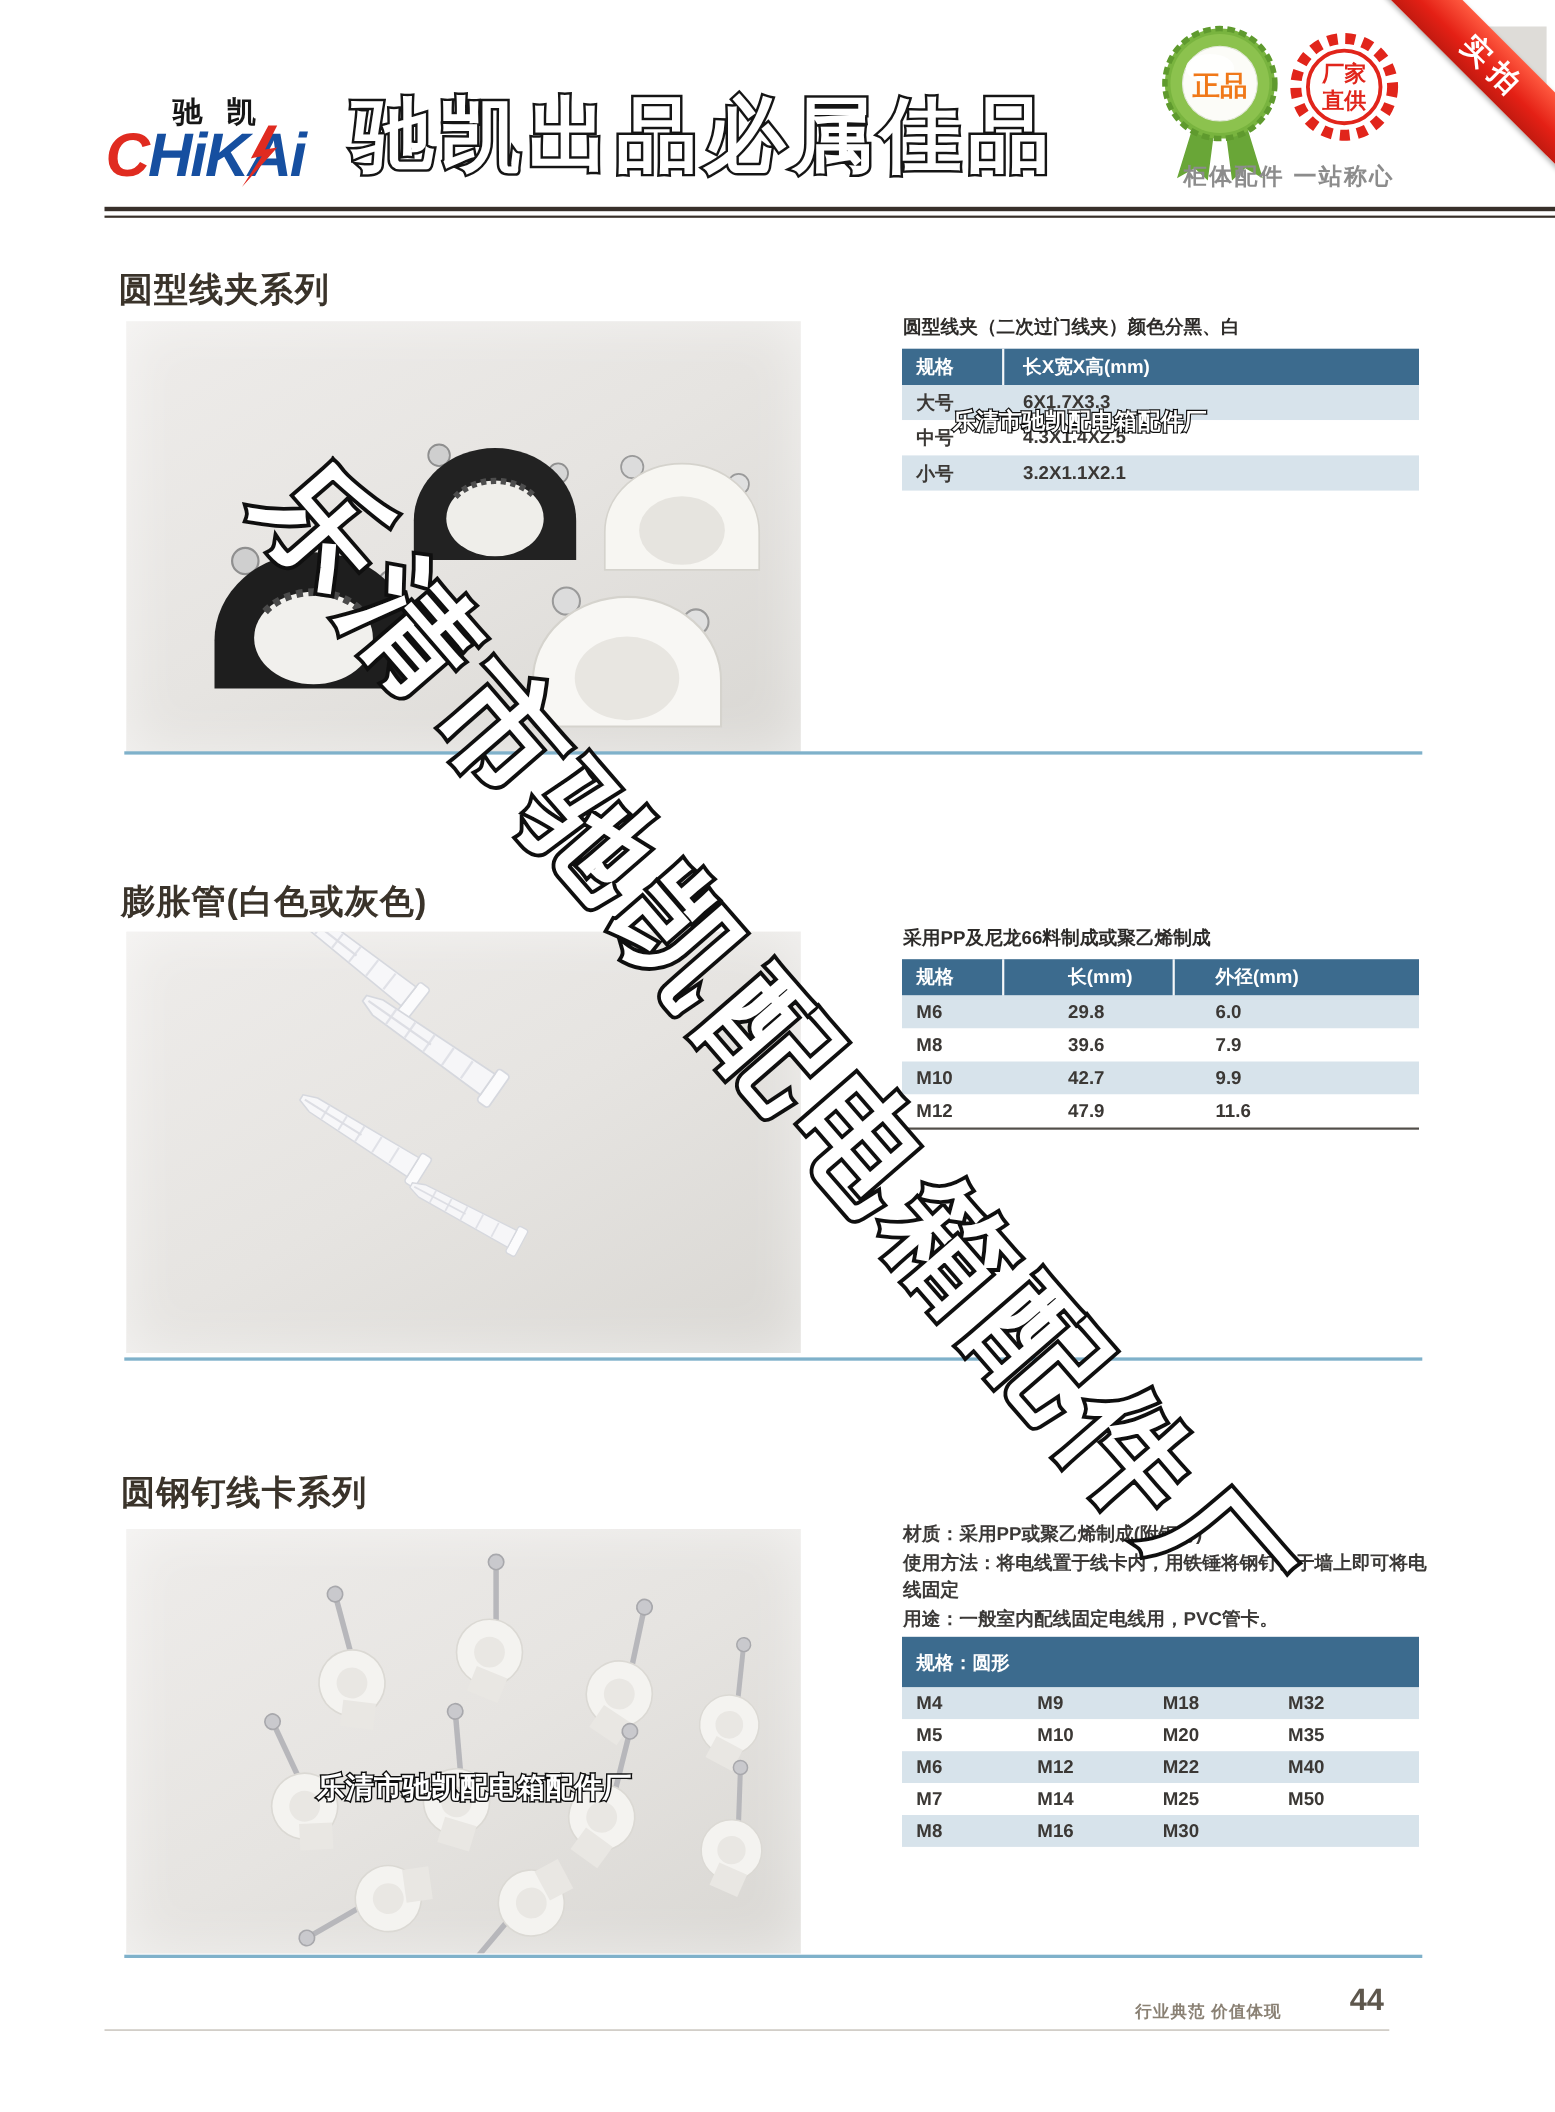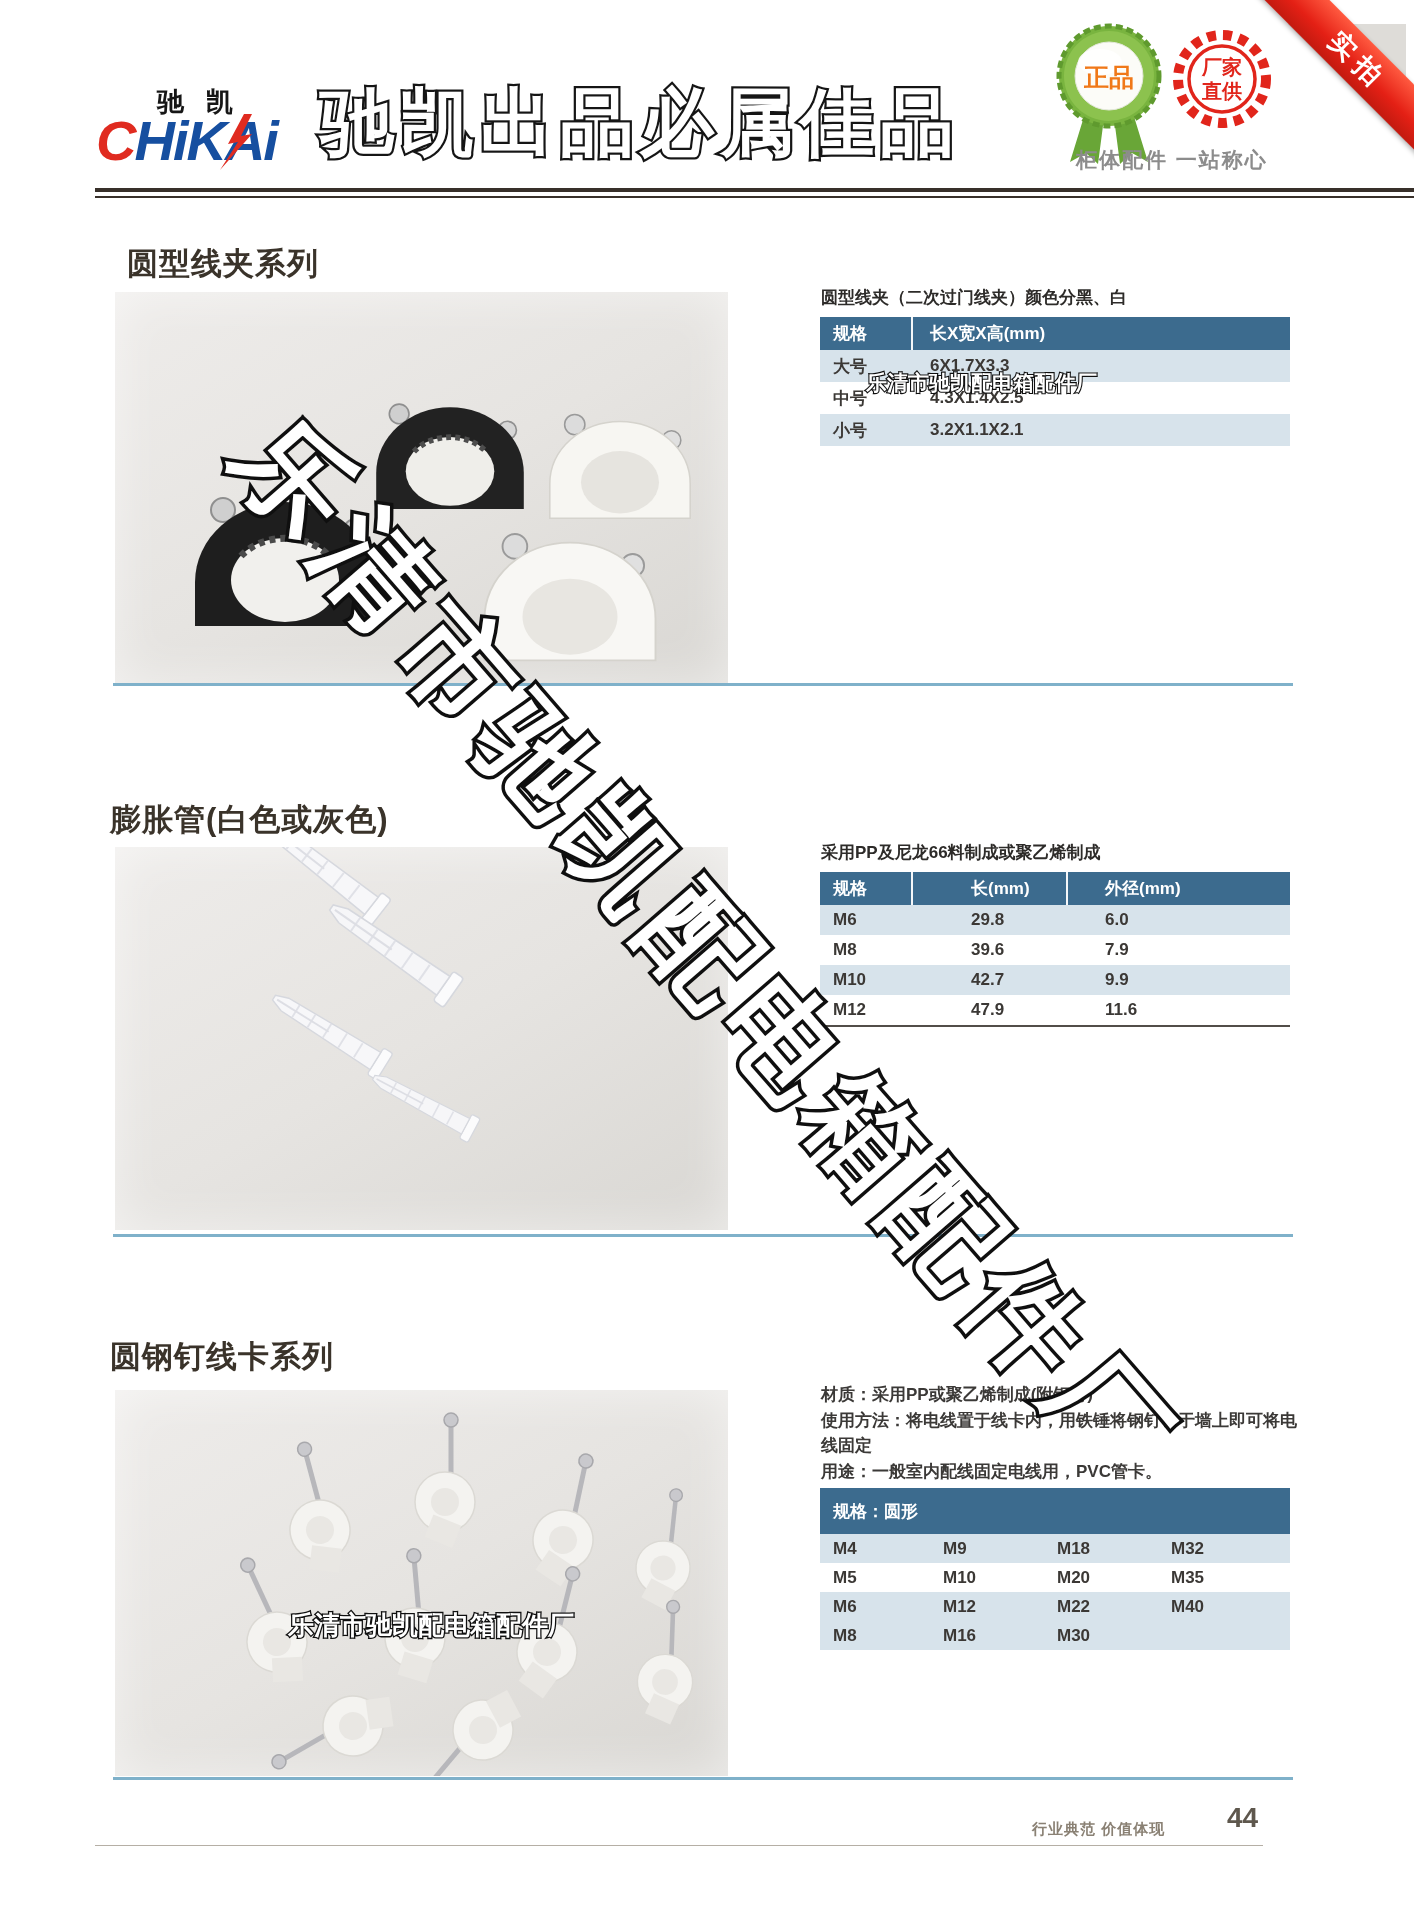--- a/index.html
+++ b/index.html
@@ -102,21 +102,21 @@
 <div class="corner">
   <div class="curl"></div>
   <div class="band">
     <span>实拍</span>
   </div>
 </div>
 
 <div class="abs rule-a"></div>
 <div class="abs rule-b"></div>
 
-<div class="abs sec-title" style="left:127px;top:243px;text-align:center;">圆型线夹系列</div>
+<div class="abs sec-title" style="left:108px;top:243px;text-align:center;">圆型线夹系列</div>
 
 <div class="abs imgbox" style="left:115px;top:292px;width:613px;height:392px;">
   <svg width="613" height="392" viewBox="0 0 613 392">
 
     <g transform="translate(170,262)">
       <circle cx="-62" cy="-44" r="12" fill="#cfcfcf" stroke="#8f8f8f" stroke-width="2"></circle>
       <circle cx="70" cy="-24" r="11" fill="#d6d6d6" stroke="#909090" stroke-width="2"></circle>
       <path d="M-90 28 A90 80 0 0 1 90 28 L90 72 L-90 72 Z" fill="#1e1e1e"></path>
       <ellipse cx="0" cy="26" rx="54" ry="42" fill="#f1f0ed"></ellipse>
       <path d="M-44 2 A54 42 0 0 1 44 2" fill="none" stroke="#4a4a4a" stroke-width="7" stroke-dasharray="6 5"></path>
@@ -355,20 +355,26 @@
     <div class="cell c114">M10</div>
     <div class="cell c114">M20</div>
     <div class="cell cfx13">M35</div>
   </div>
   <div class="tr row-a r29">
     <div class="cell c110">M6</div>
     <div class="cell c114">M12</div>
     <div class="cell c114">M22</div>
     <div class="cell cfx13">M40</div>
   </div>
+  <div class="tr row-b r29">
+    <div class="cell c110">M7</div>
+    <div class="cell c114">M14</div>
+    <div class="cell c114">M25</div>
+    <div class="cell cfx13">M50</div>
+  </div>
   <div class="tr row-a r29">
     <div class="cell c110">M8</div>
     <div class="cell c114">M16</div>
     <div class="cell c114">M30</div>
     <div class="cell cfx13"></div>
   </div>
 </div>
 
 <div class="abs divider" style="top:1777px;"></div>
 

